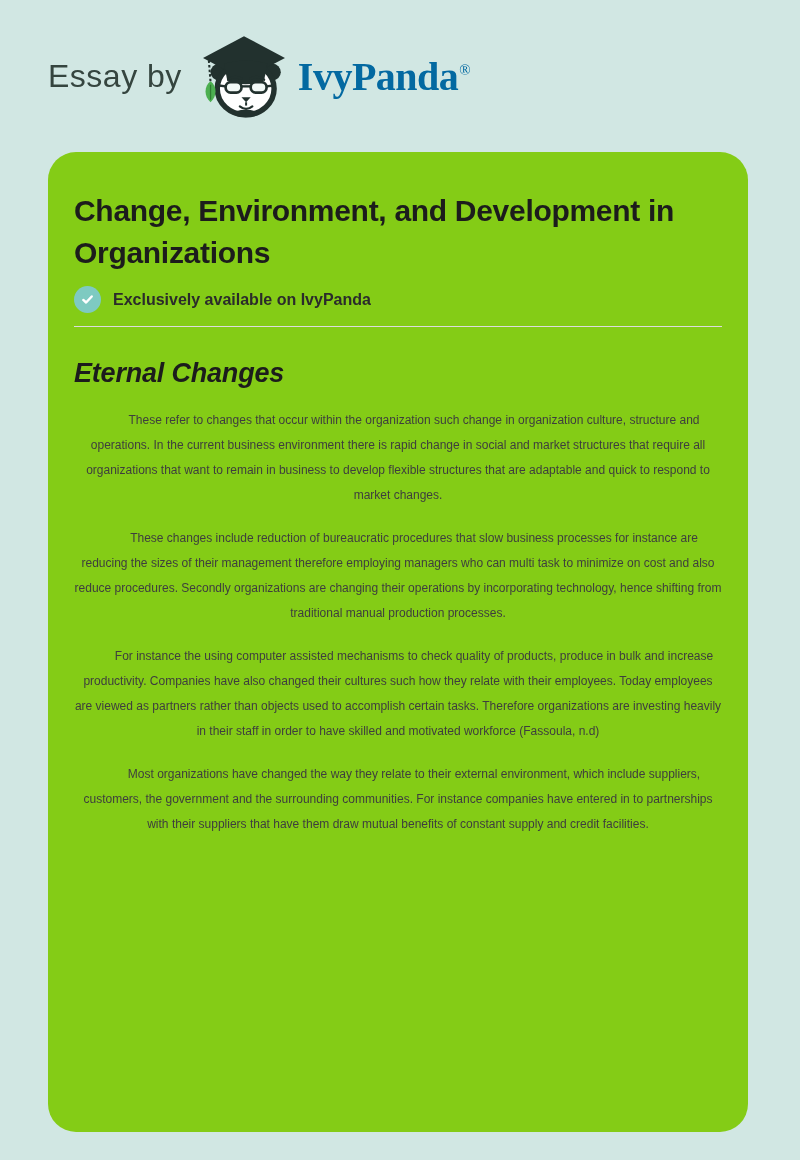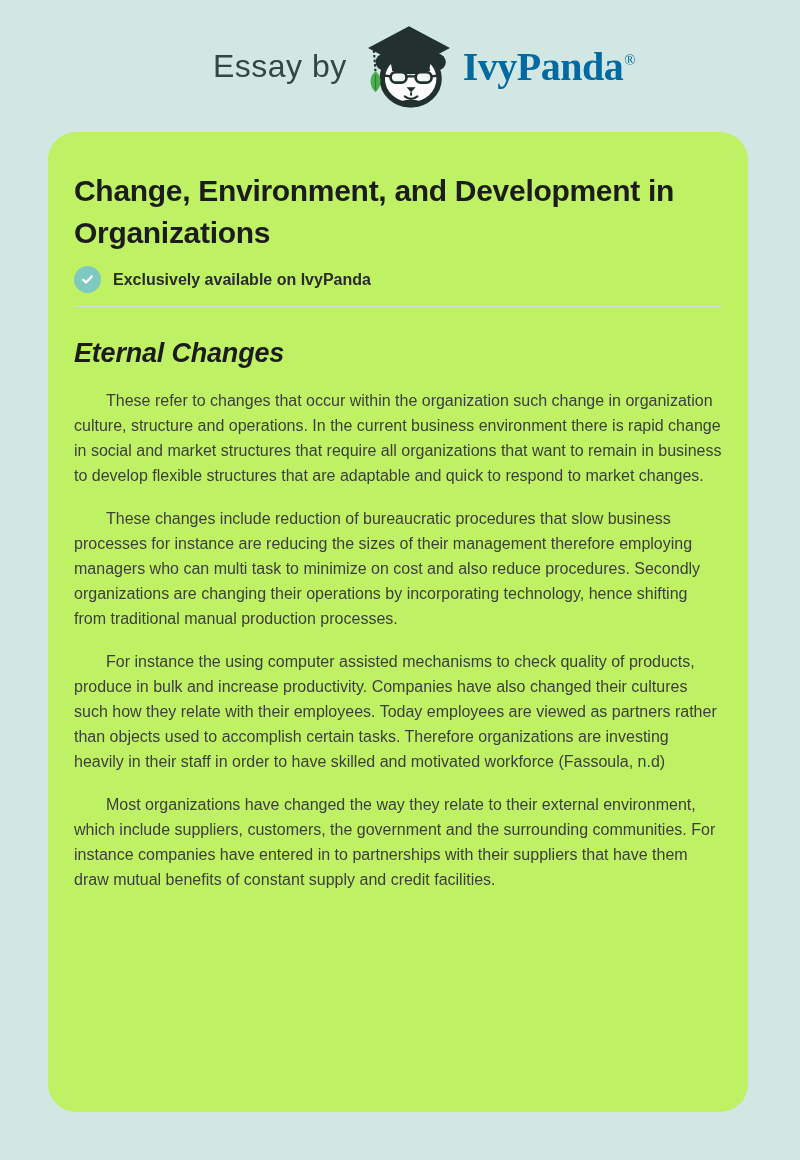--- a/index.html
+++ b/index.html
@@ -5,25 +5,24 @@
   * { box-sizing: border-box; }
   html, body { margin: 0; padding: 0; }
   body {
     width: 800px; height: 1160px;
     background: #d1e7e3;
     font-family: "Liberation Sans", sans-serif;
     overflow: hidden;
   }
   
   .site-header {
-    height: 132px;
+    height: 152px;
     display: flex;
     align-items: center;
     padding-left: 48px;
-    justify-content: center;
   }
   .essay-by {
     font-size: 32px;
     color: #35453f;
     letter-spacing: 0.5px;
   }
   .logo-wrap {
     display: flex;
     align-items: center;
     margin-left: 16px;
@@ -41,21 +40,21 @@
     font-size: 15px;
     font-weight: 400;
     vertical-align: super;
     margin-left: 1px;
   }
   
   .card {
     margin-left: 48px;
     width: 700px;
     height: 980px;
-    background: #bef264;
+    background: #84cc16;
     border-radius: 28px;
     padding: 38px 26px 42px;
     overflow: hidden;
   }
   h1.essay-title {
     margin: 0 0 12px;
     font-size: 30px;
     line-height: 42px;
     font-weight: 700;
     color: #1c1c1c;
@@ -90,24 +89,25 @@
     margin: 28px 0 17px;
     font-size: 27px;
     line-height: 36px;
     font-weight: 700;
     color: #1c1c1c;
     letter-spacing: -0.2px;
     font-style: italic;
   }
   .card p {
     margin: 0 0 18px;
-    font-size: 16px;
+    font-size: 12px;
     line-height: 25px;
     color: #3e3e3e;
     text-indent: 32px;
+    text-align: center;
   }
 </style>
 </head>
 <body>
 
 <header class="site-header">
   <span class="essay-by">Essay by</span>
   <div class="logo-wrap">
     <span>
       <svg class="logo-mark" width="92" height="84" viewBox="0 0 110 100" aria-hidden="true">

